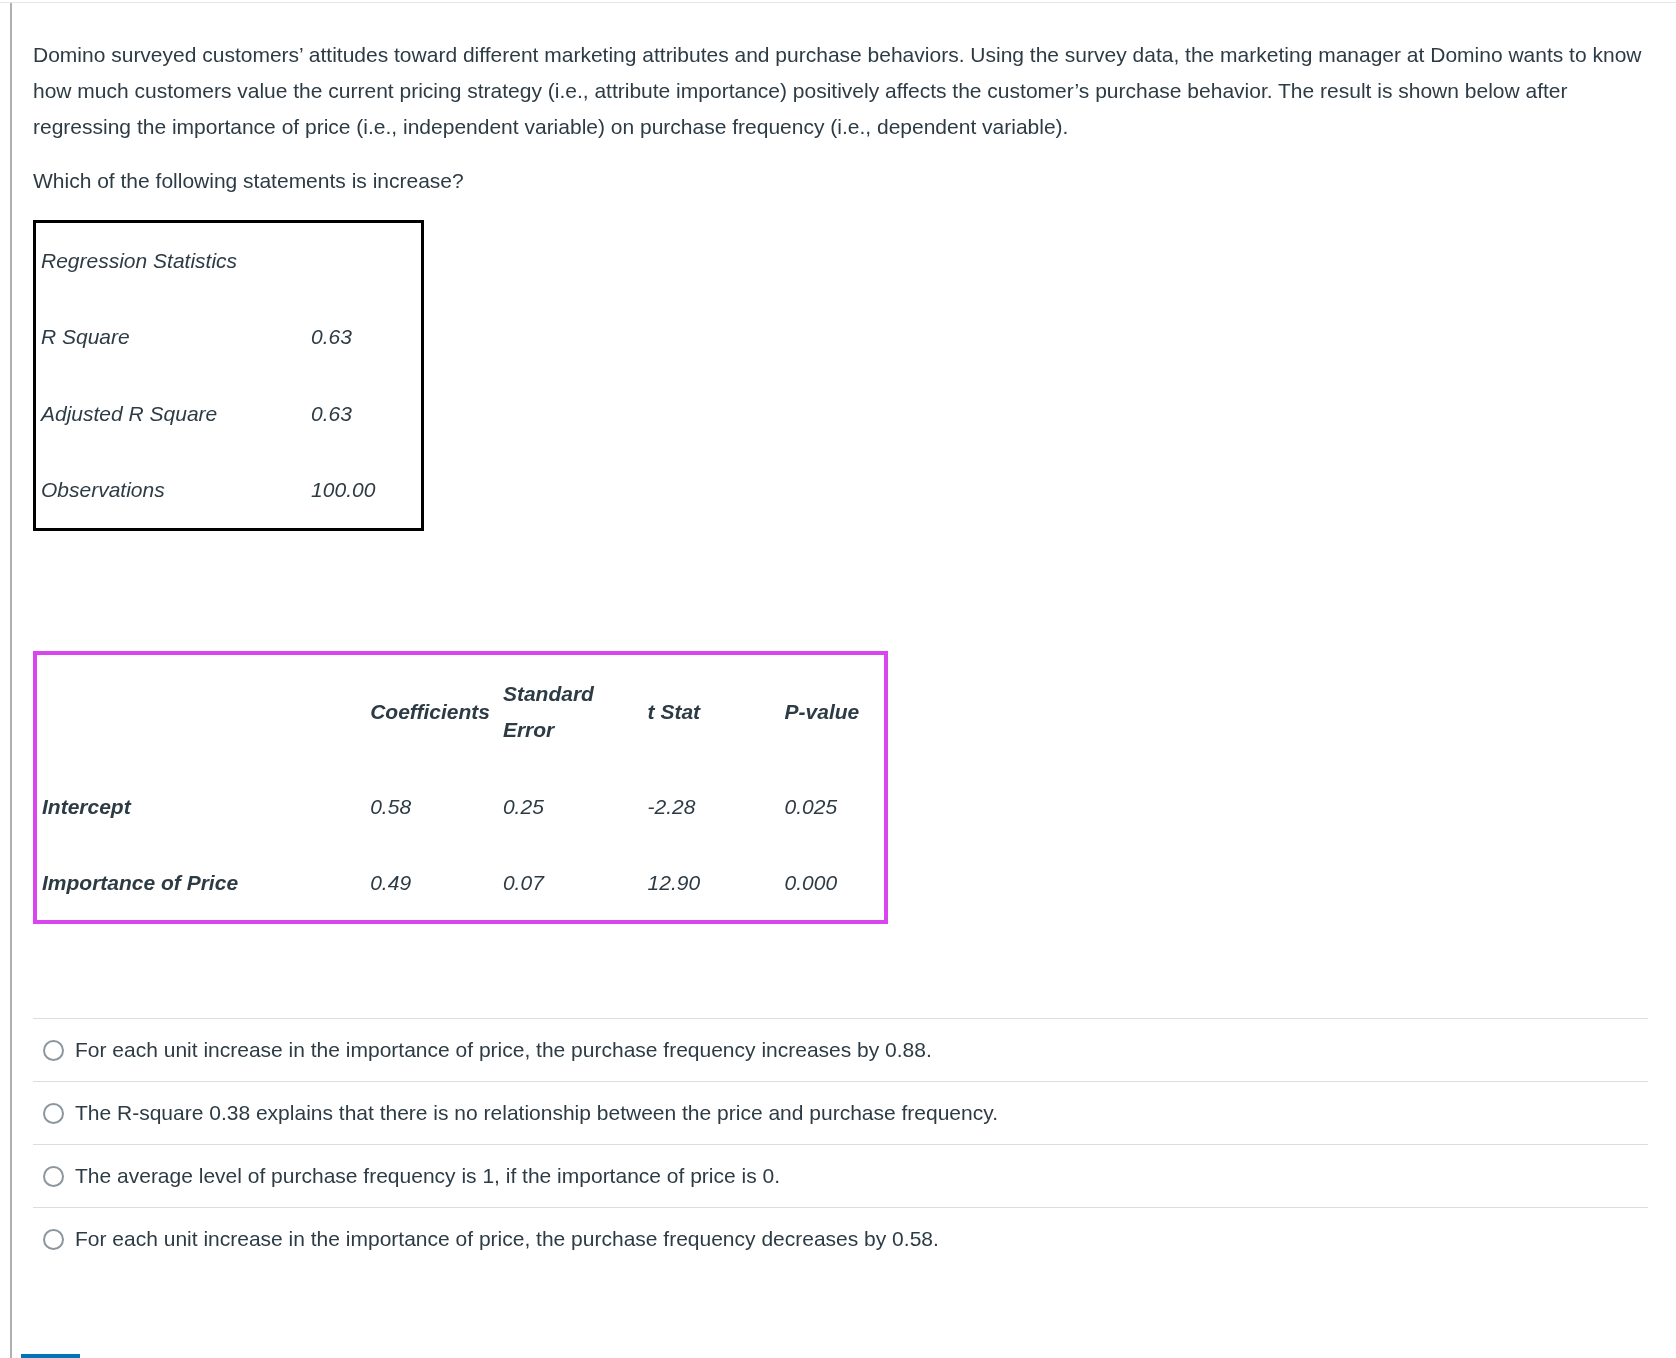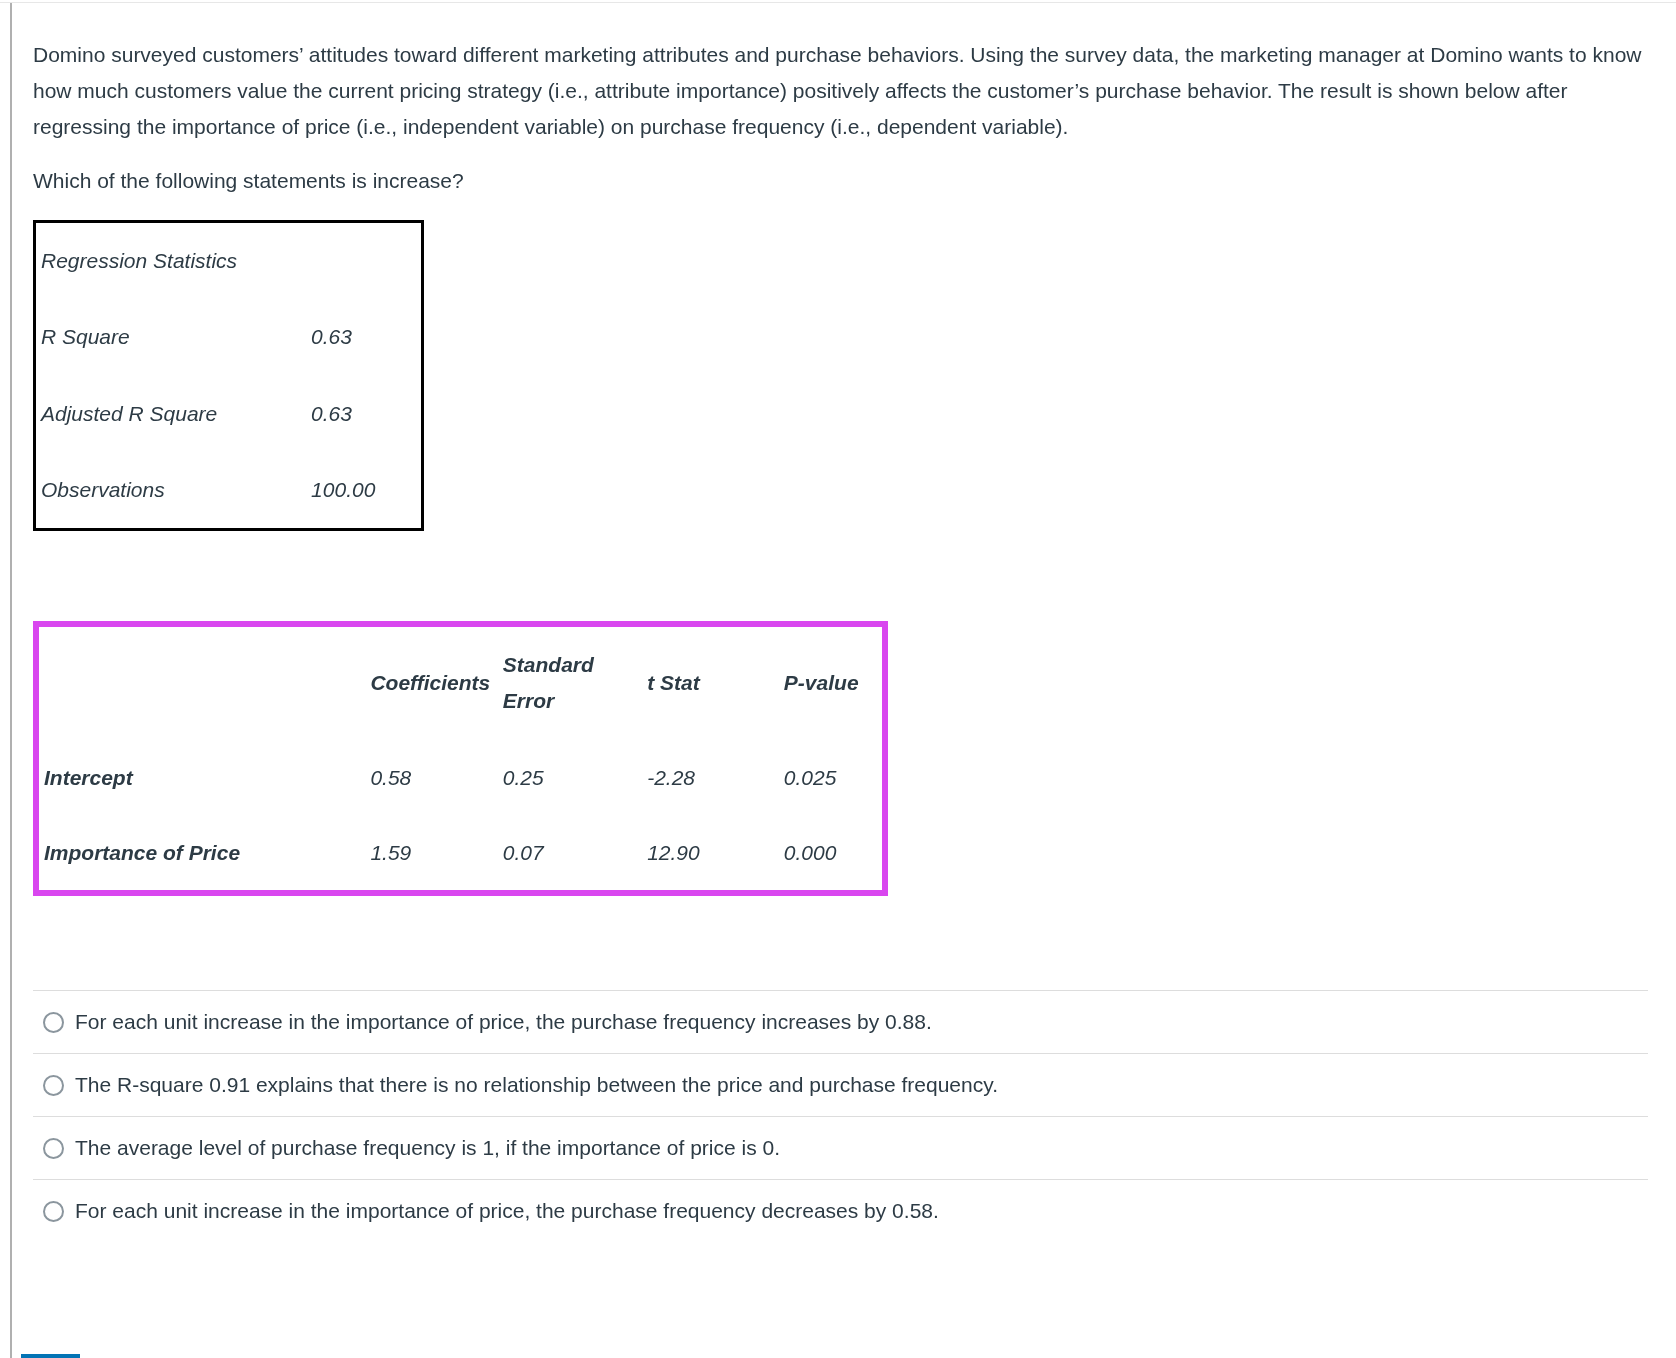--- a/index.html
+++ b/index.html
@@ -46,23 +46,23 @@
   }
   .stats-table {
     margin-top: 21px;
     width: 391px;
     border: 3px solid #000000;
   }
   .stats-table td { height: 77px; }
   .stats-table .col-stat-label { width: 70%; }
   .stats-table .col-stat-value { width: 30%; }
   .coef-table {
-    margin-top: 90px;
+    margin-top: 120px;
     width: 855px;
-    border: 6px solid #d946ef;
+    border: 4px solid #d946ef;
   }
   .coef-table th { font-weight: bold; line-height: 36px; }
   .coef-table thead th { height: 115px; }
   .coef-table tbody th, .coef-table tbody td { height: 77px; }
   .coef-table .col-row-label { width: 38.8%; }
   .coef-table .col-coefficients { width: 15.6%; }
   .coef-table .col-std-error { width: 17.0%; }
   .coef-table .col-t-stat { width: 16.1%; }
   .coef-table .col-p-value { width: 12.5%; }
   .th-coefficients { white-space: nowrap; }
@@ -152,36 +152,36 @@
     <tbody>
       <tr>
         <th>Intercept</th>
         <td>0.58</td>
         <td>0.25</td>
         <td>-2.28</td>
         <td>0.025</td>
       </tr>
       <tr>
         <th>Importance of Price</th>
-        <td>1.59</td>
+        <td>0.49</td>
         <td>0.07</td>
         <td>12.90</td>
         <td>0.000</td>
       </tr>
     </tbody>
   </table>
 
   <ul class="answer-options">
     <li class="answer-option">
       <span class="radio-circle"></span>
       <span class="answer-option-label">For each unit increase in the importance of price, the purchase frequency increases by 0.88.</span>
     </li>
     <li class="answer-option">
       <span class="radio-circle"></span>
-      <span class="answer-option-label">The R-square 0.91 explains that there is no relationship between the price and purchase frequency.</span>
+      <span class="answer-option-label">The R-square 0.38 explains that there is no relationship between the price and purchase frequency.</span>
     </li>
     <li class="answer-option">
       <span class="radio-circle"></span>
       <span class="answer-option-label">The average level of purchase frequency is 1, if the importance of price is 0.</span>
     </li>
     <li class="answer-option">
       <span class="radio-circle"></span>
       <span class="answer-option-label">For each unit increase in the importance of price, the purchase frequency decreases by 0.58.</span>
     </li>
   </ul>

